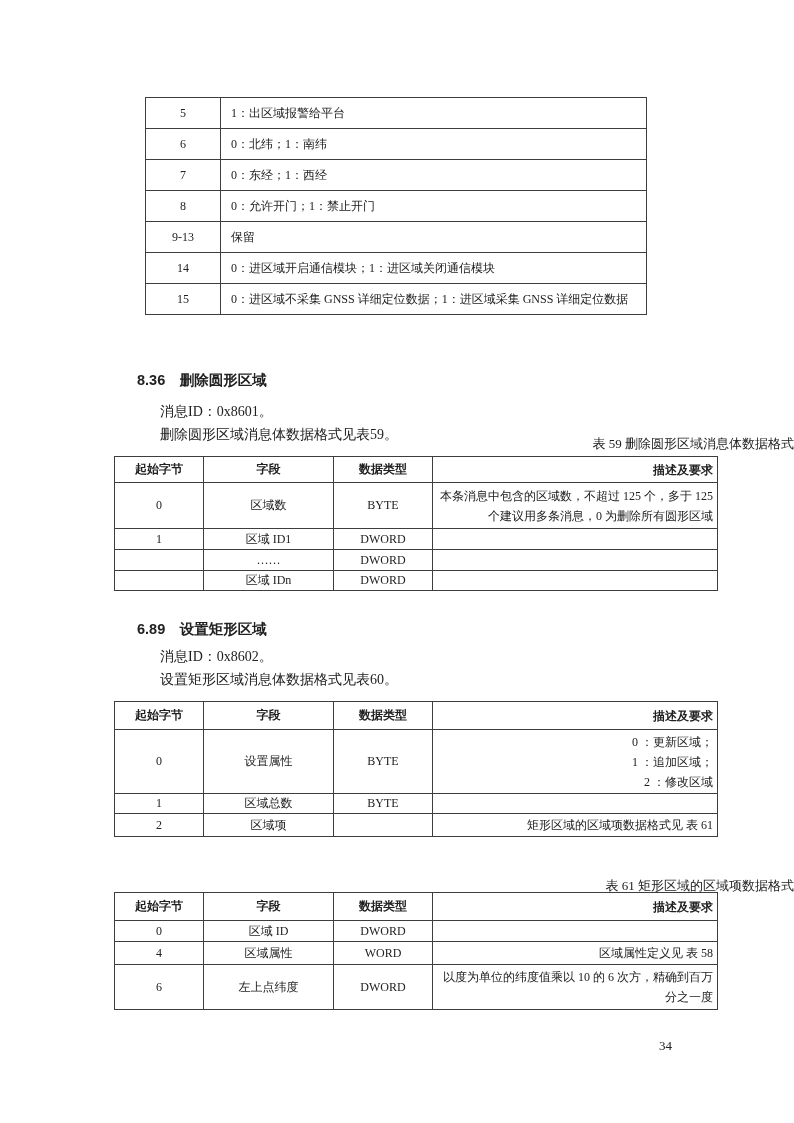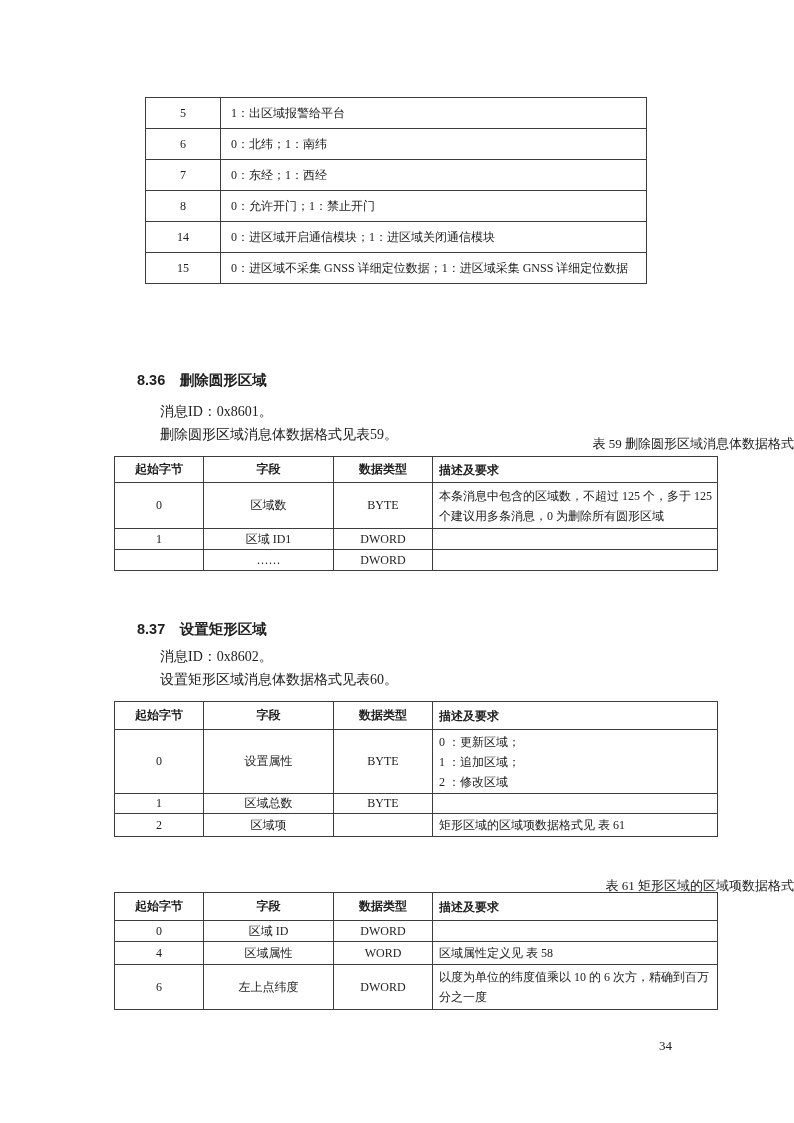--- a/index.html
+++ b/index.html
@@ -28,21 +28,21 @@
   
   .t-top table{width:477px;font-size:12px;}
   .t-top .c0{width:66px;}
   .t-top .c1{width:411px;text-align:left;padding-left:10px;white-space:nowrap;}
   #table-top tr{height:31px;}
   
   .t-fmt table{width:565px;font-size:12px;}
   .t-fmt .c0{width:80px;}
   .t-fmt .c1{width:121px;}
   .t-fmt .c2{width:90px;margin-top:6px;}
-  .t-fmt .c3{width:274px;text-align:left;padding-left:6px;white-space:pre-line;line-height:20px;}
+  .t-fmt .c3{width:274px;text-align:right;padding-left:6px;white-space:pre-line;line-height:20px;}
   #table59 tr.hr{height:26px;}
   #table59 tr.r0{height:46px;}
   #table59 tr.r1{height:21px;}
   #table59 tr.r2{height:21px;}
   #table59 tr.r3{height:20px;}
   #table60 tr.hr{height:28px;}
   #table60 tr.r0{height:64px;}
   #table60 tr.r1{height:20px;}
   #table60 tr.r2{height:23px;}
   #table61 tr.hr{height:28px;}
@@ -89,20 +89,24 @@
             <td class="c1">0：北纬；1：南纬</td>
           </tr>
           <tr class="r2">
             <td class="c0">7</td>
             <td class="c1">0：东经；1：西经</td>
           </tr>
           <tr class="r3">
             <td class="c0">8</td>
             <td class="c1">0：允许开门；1：禁止开门</td>
           </tr>
+          <tr class="r4">
+            <td class="c0">9-13</td>
+            <td class="c1">保留</td>
+          </tr>
           <tr class="r5">
             <td class="c0">14</td>
             <td class="c1">0：进区域开启通信模块；1：进区域关闭通信模块</td>
           </tr>
           <tr class="r6">
             <td class="c0">15</td>
             <td class="c1">0：进区域不采集 GNSS 详细定位数据；1：进区域采集 GNSS 详细定位数据</td>
           </tr>
         </tbody>
       </table>
@@ -132,25 +136,31 @@
             <td class="c1">区域 ID1</td>
             <td class="c2">DWORD</td>
             <td class="c3"></td>
           </tr>
           <tr class="r2">
             <td class="c0"></td>
             <td class="c1">……</td>
             <td class="c2">DWORD</td>
             <td class="c3"></td>
           </tr>
-        </tbody>
-      </table>
-    </div>
-
-  <h2 id="h837" class="heading">8.37　设置矩形区域</h2>
+          <tr class="r3">
+            <td class="c0"></td>
+            <td class="c1">区域 IDn</td>
+            <td class="c2">DWORD</td>
+            <td class="c3"></td>
+          </tr>
+        </tbody>
+      </table>
+    </div>
+
+  <h2 id="h837" class="heading">6.89　设置矩形区域</h2>
   <p id="p837a" class="para">消息ID：0x8602。</p>
   <p id="p837b" class="para">设置矩形区域消息体数据格式见表60。</p>
   <div id="table60" class="tbl t-fmt">
       <table>
         <tbody>
           <tr class="hr">
             <th class="c0">起始字节</th>
             <th class="c1">字段</th>
             <th class="c2">数据类型</th>
             <th class="c3">描述及要求</th>

